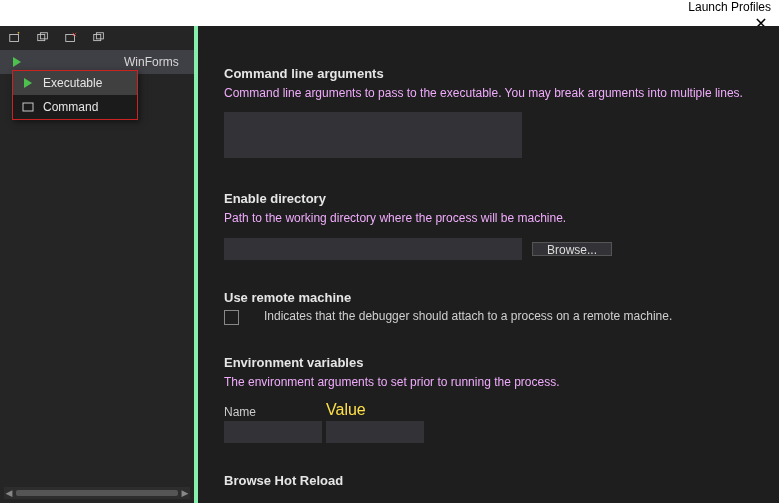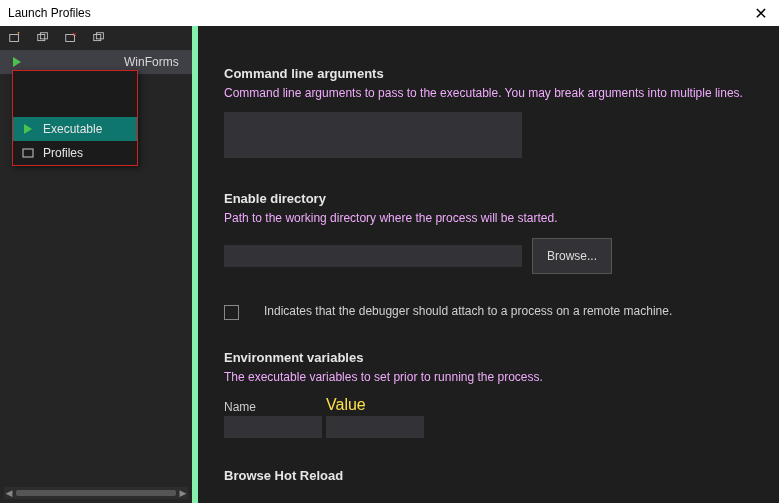--- a/index.html
+++ b/index.html
@@ -10,40 +10,41 @@
     font-size: 12px;
     color: #d0d0d0;
     overflow: hidden;
     position: relative;
   }
   .titlebar {
     height: 26px;
     background: #ffffff;
     color: #000;
     display: flex;
-    align-items: center;
+    align-items: flex-end;
     padding: 0 8px;
     font-size: 12px;
     justify-content: space-between;
+    flex-direction: column;
   }
   .titlebar .close {
     font-size: 16px;
     width: 20px;
     text-align: center;
     cursor: default;
   }
   .container {
     display: flex;
     height: calc(100% - 26px);
     background: #1e1e1e;
   }
   .sidebar {
     width: 198px;
     background: #252526;
-    border-right: 6px solid #86efac;
+    border-right: 4px solid #86efac;
     position: relative;
   }
   .toolbar {
     height: 24px;
     display: flex;
     align-items: center;
     padding: 2px 6px;
     gap: 10px;
     background: #252526;
   }
@@ -82,22 +83,21 @@
   }
   .dropdown-item {
     height: 24px;
     display: flex;
     align-items: center;
     gap: 8px;
     padding: 0 8px;
     color: #e6e6e6;
   }
   .dropdown-item.active {
-    background: #0f766e;
-    margin-top: 46px;
+    background: #404040;
   }
   .sidebar-scroll {
     position: absolute;
     left: 4px; right: 4px; bottom: 4px;
     height: 12px;
     background: #2d2d2d;
     display: flex;
     align-items: center;
     justify-content: space-between;
   }
@@ -151,21 +151,21 @@
     width: 298px;
     height: 22px;
     background: #333337;
     border: none;
     color: #ddd;
     font-family: inherit;
     font-size: 12px;
     padding: 0 4px;
   }
   .btn {
-    height: 36px;
+    height: 14px;
     padding: 0 14px;
     background: #333337;
     border: 1px solid #555;
     color: #ddd;
     font-size: 12px;
     cursor: default;
   }
   .check-row {
     display: flex;
     align-items: flex-start;
@@ -244,58 +244,59 @@
             </svg>
         </span>
         <span>Executable</span>
       </div>
       <div class="dropdown-item">
         <span class="profile-icon">
           <svg width="12" height="12" viewBox="0 0 12 12">
               <rect x="1" y="2" width="10" height="8" fill="none" stroke="#c8c8c8" stroke-width="1"></rect>
             </svg>
         </span>
-        <span>Profiles</span>
+        <span>Command</span>
       </div>
     </div>
 
     <div class="sidebar-scroll">
       <span class="arrow">◀</span>
       <span class="thumb"></span>
       <span class="arrow">▶</span>
     </div>
   </div>
 
   <div class="main">
 
     <div class="section">
       <div class="section-title">Command line arguments</div>
       <div class="section-desc">Command line arguments to pass to the executable. You may break arguments into multiple lines.</div>
       <textarea class="textarea-field" style=""></textarea>
     </div>
 
     <div class="section">
       <div class="section-title">Enable directory</div>
-      <div class="section-desc">Path to the working directory where the process will be started.</div>
+      <div class="section-desc">Path to the working directory where the process will be machine.</div>
       <div class="row-flex">
         <input class="textinput" type="text" value="" style="">
         <button class="btn">Browse...</button>
       </div>
     </div>
 
     <div class="section">
+      <div class="section-title">Use remote machine</div>
       <div class="check-row">
         <span class="checkbox"></span>
         <span>Indicates that the debugger should attach to a process on a remote machine.</span>
       </div>
     </div>
 
     <div class="section">
       <div class="section-title">Environment variables</div>
-      <div class="section-desc">The executable variables to set prior to running the process.</div>
+      <div class="section-desc">The environment arguments to set prior to running the process.</div>
       <div class="envtable">
         <div class="env-headers">
           <div class="env-hdr-name">Name</div>
           <div class="env-hdr-val">Value</div>
         </div>
         <div class="env-inputs">
           <input class="env-name-input" type="text" style="">
           <input class="env-val-input" type="text" style="">
         </div>
       </div>

